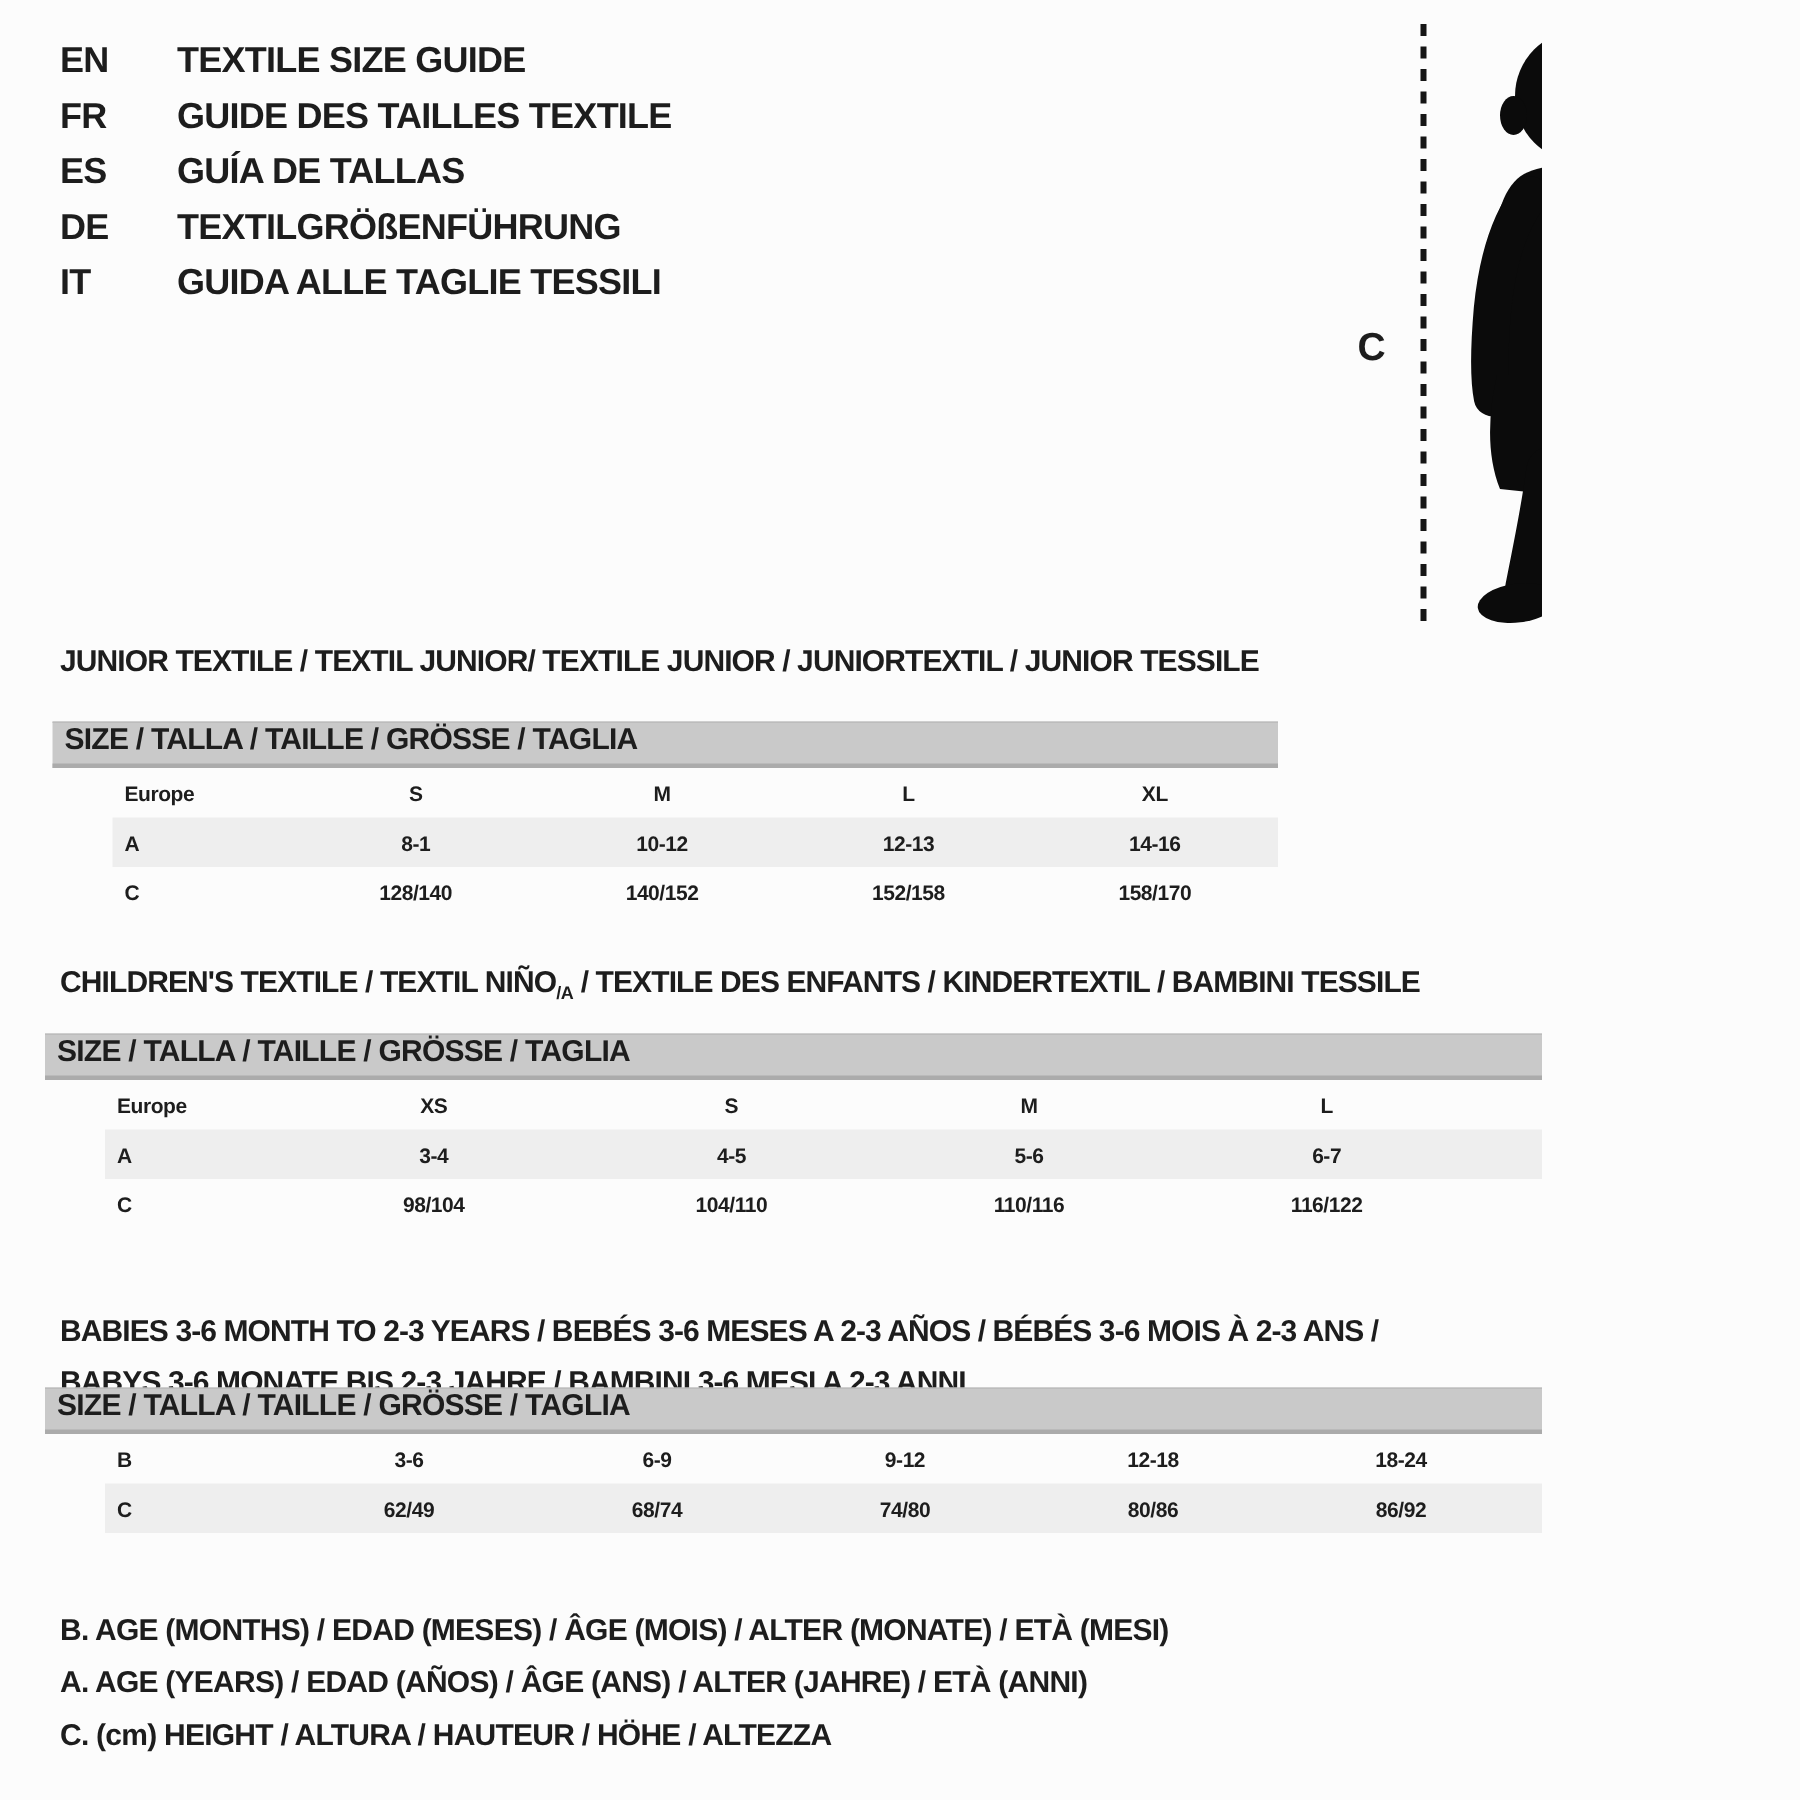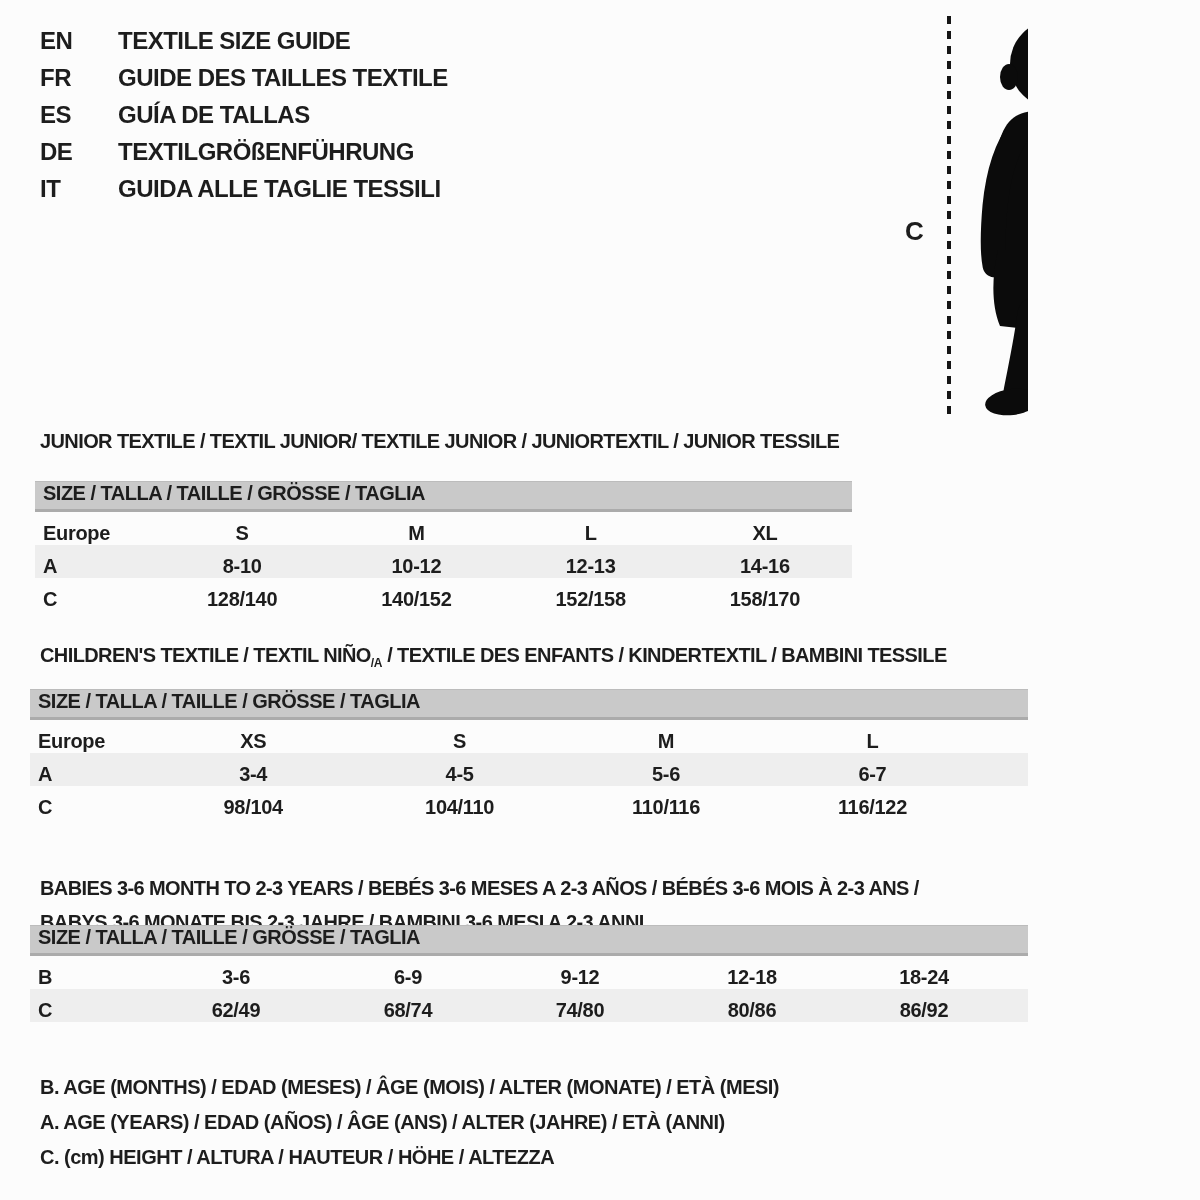--- a/index.html
+++ b/index.html
@@ -40,21 +40,21 @@
 
   
   .tbl{position:absolute;box-sizing:border-box;}
   .band{
     height:31px;background:var(--band-color);
     display:flex;align-items:flex-start;
     padding-left:8px;box-sizing:border-box;
     font-size:20px;letter-spacing:-0.5px;
     border-top:1px solid #bcbcbc;border-bottom:3px solid #ababab;
   }
-  .trow{display:flex;align-items:flex-end;height:33px;font-size:20px;letter-spacing:-0.3px;}
+  .trow{display:flex;align-items:center;height:33px;font-size:14px;letter-spacing:-0.3px;margin-left:40px;}
   .stripe{background:var(--stripe-color);}
   .c-label{width:120px;padding-left:8px;box-sizing:border-box;}
   .c-val{flex:1;text-align:center;}
   .junior-table{top:481px;left:35px;width:817px;}
   .children-table{top:689px;left:30px;width:1152px;}
   .babies-table{top:925px;left:30px;width:1152px;}
 
   
   .legend{position:absolute;top:1070px;left:40px;}
   .legend-line{height:35px;display:flex;align-items:center;font-size:20px;letter-spacing:-0.5px;white-space:nowrap;}
@@ -116,21 +116,21 @@
     </div>
     <div class="trow">
       <span class="c-label">Europe</span>
       <span class="c-val">S</span>
       <span class="c-val">M</span>
       <span class="c-val">L</span>
       <span class="c-val">XL</span>
     </div>
     <div class="trow stripe">
       <span class="c-label">A</span>
-      <span class="c-val">8-10</span>
+      <span class="c-val">8-1</span>
       <span class="c-val">10-12</span>
       <span class="c-val">12-13</span>
       <span class="c-val">14-16</span>
     </div>
     <div class="trow">
       <span class="c-label">C</span>
       <span class="c-val">128/140</span>
       <span class="c-val">140/152</span>
       <span class="c-val">152/158</span>
       <span class="c-val">158/170</span>

